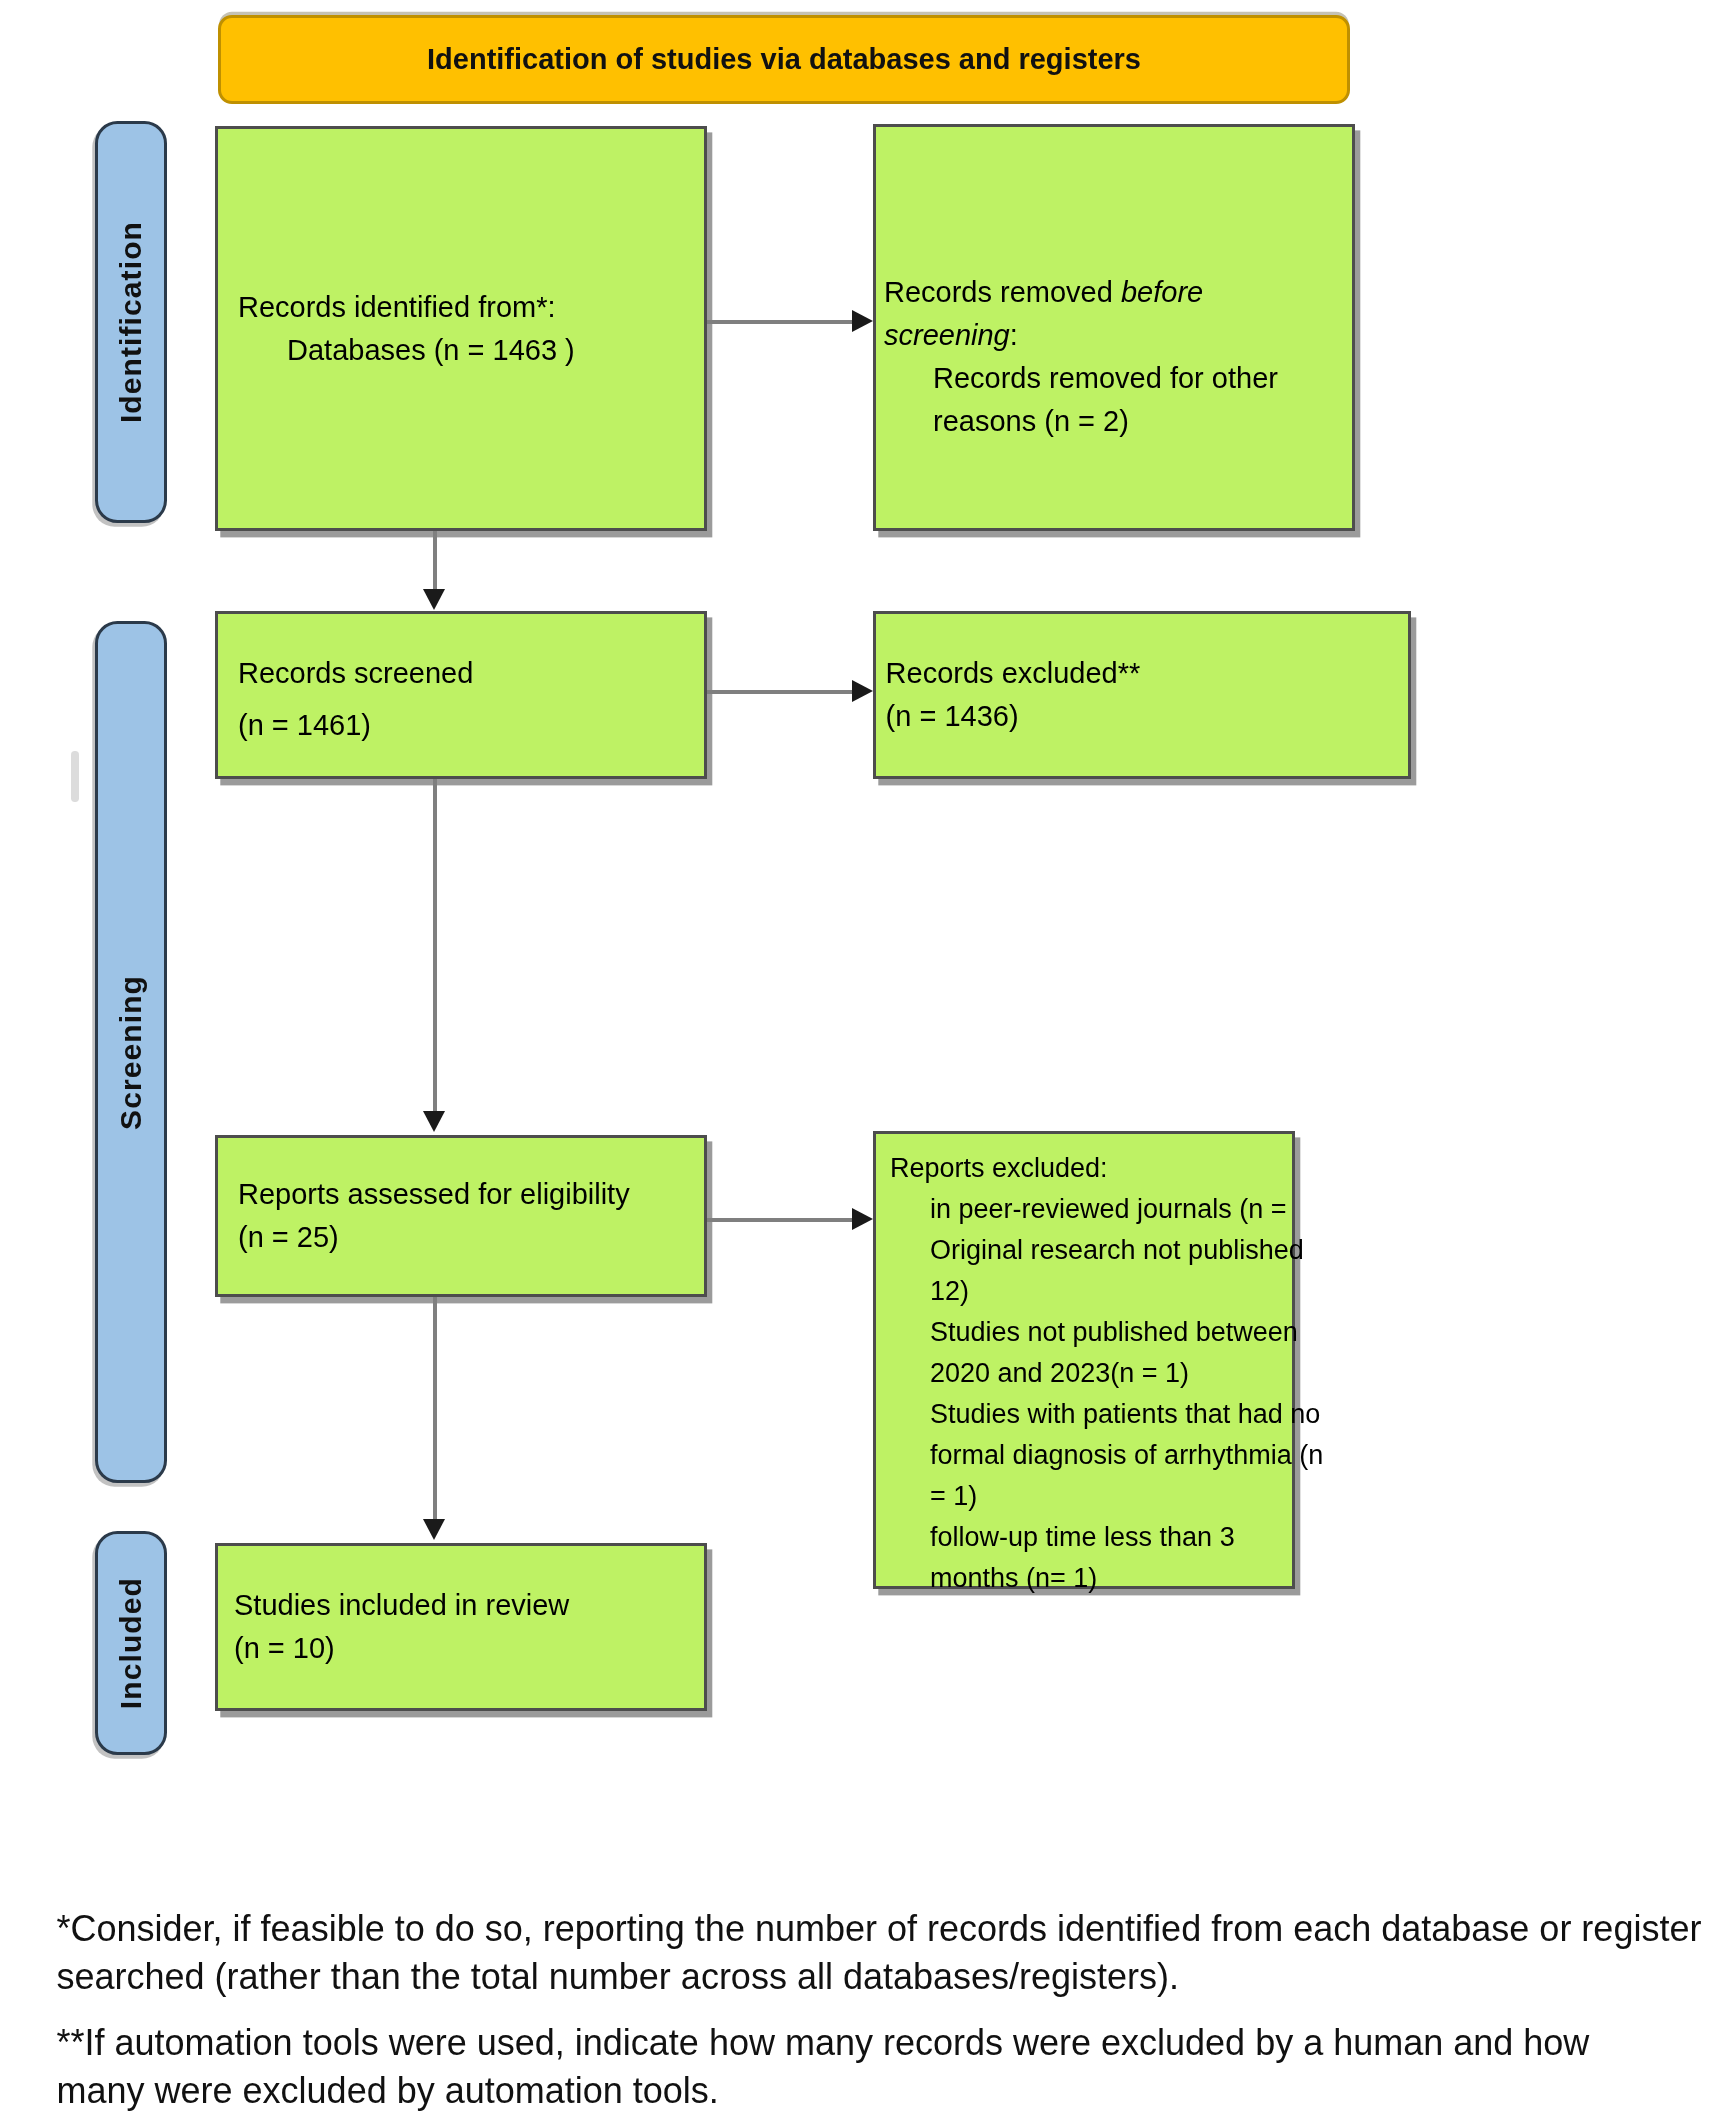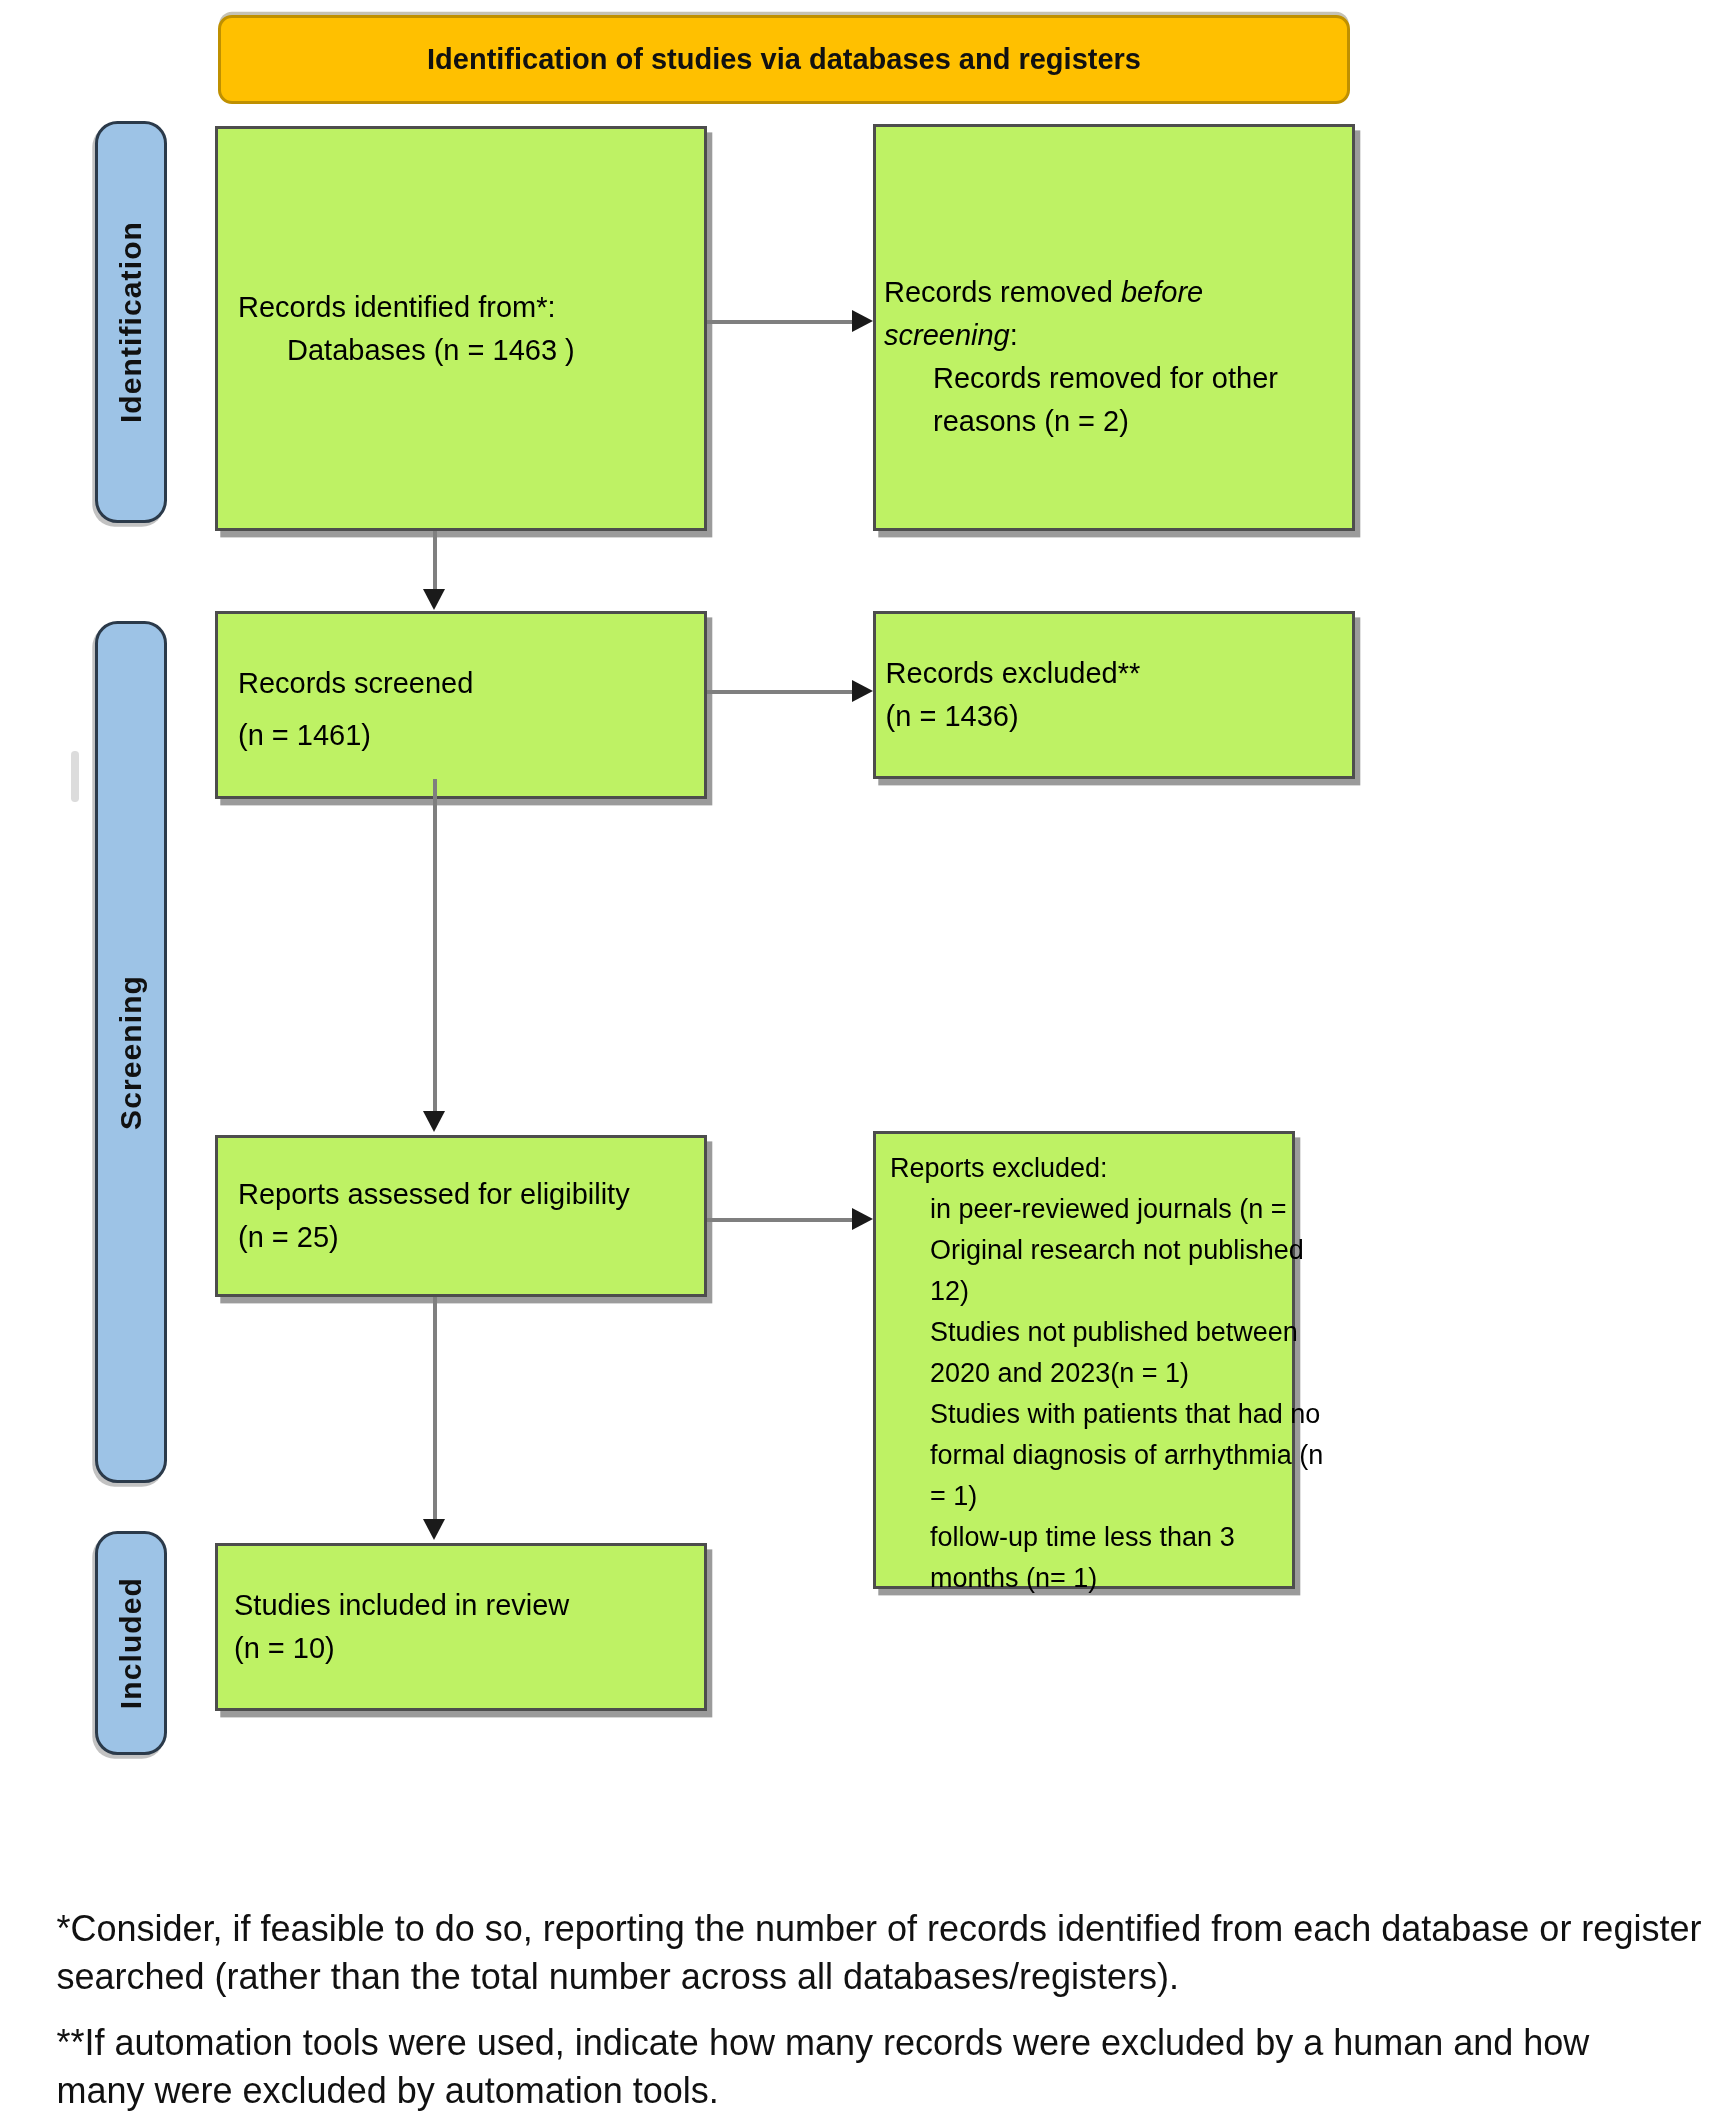--- a/index.html
+++ b/index.html
@@ -38,22 +38,22 @@
     position:absolute;background:#bef264;border:3.7px solid var(--box_border);
     box-sizing:border-box;box-shadow:5.3px 6.4px 0 0 var(--shadow);
     font-size:29px;line-height:43px;color:#000;
   }
   .box .line{white-space:nowrap;}
   .v-center{display:flex;flex-direction:column;justify-content:center;}
   .box-identified{left:167px;top:126px;width:492px;height:405px;padding:0 8px 0 20px;}
   .box-identified .indent{padding-left:49px;}
   .box-removed{left:825px;top:124px;width:482px;height:407px;padding:144px 10.6px 0 8px;}
   .box-removed .indent{padding-left:49px;}
-  .box-screened{left:167px;top:611px;width:492px;height:188px;padding:8px 8px 0 20px;gap:9px;}
-  .box-excluded{left:825px;top:611px;width:482px;height:168px;padding:0 8px 0 9.6px;}
+  .box-screened{left:167px;top:611px;width:492px;height:168px;padding:8px 8px 0 20px;gap:9px;}
+  .box-excluded{left:825px;top:611px;width:538px;height:168px;padding:0 8px 0 9.6px;}
   .box-assessed{left:167px;top:1135px;width:492px;height:162px;padding:0 5.3px 0 20px;}
   .box-reports-excluded{left:825px;top:1131px;width:422px;height:458px;padding:14px 6.4px 0 14px;font-size:27px;line-height:41px;}
   .box-reports-excluded .indent{padding-left:40px;}
   .box-included{left:167px;top:1543px;width:492px;height:168px;padding:0 8px 0 16px;}
   .it{font-style:italic;}
   
   .hline{position:absolute;height:4.3px;background:var(--arrow_line);}
   .vline{position:absolute;width:4.3px;background:var(--arrow_line);}
   .head-right{position:absolute;width:0;height:0;border-top:11.7px solid transparent;border-bottom:11.7px solid transparent;border-left:21px solid var(--arrow_head);}
   .head-down{position:absolute;width:0;height:0;border-left:11.7px solid transparent;border-right:11.7px solid transparent;border-top:21px solid var(--arrow_head);}

